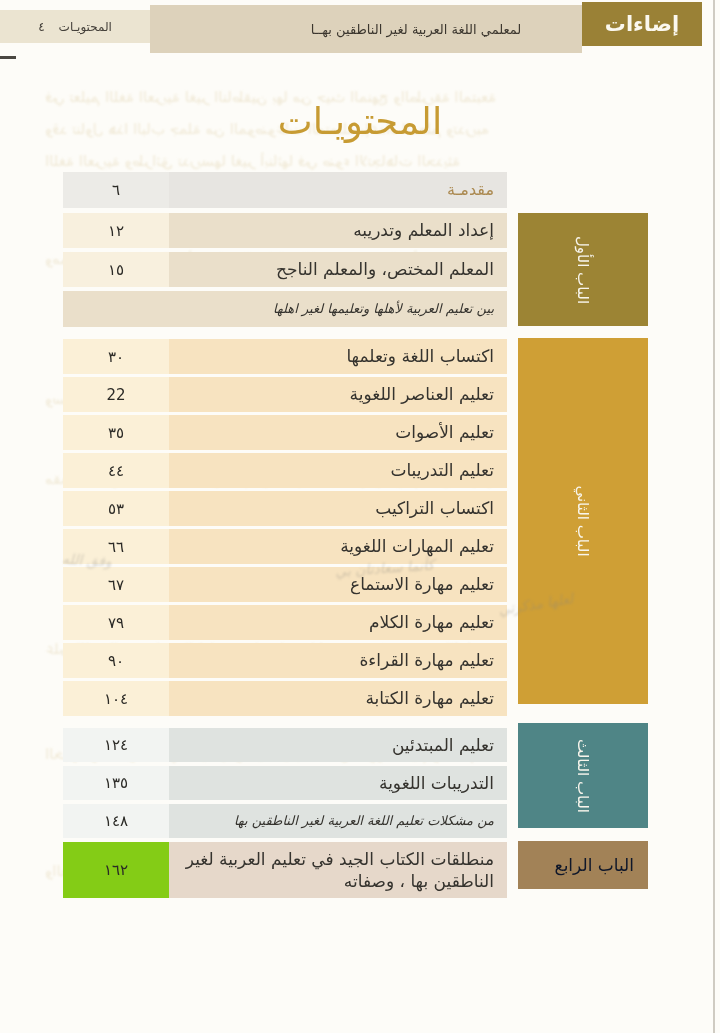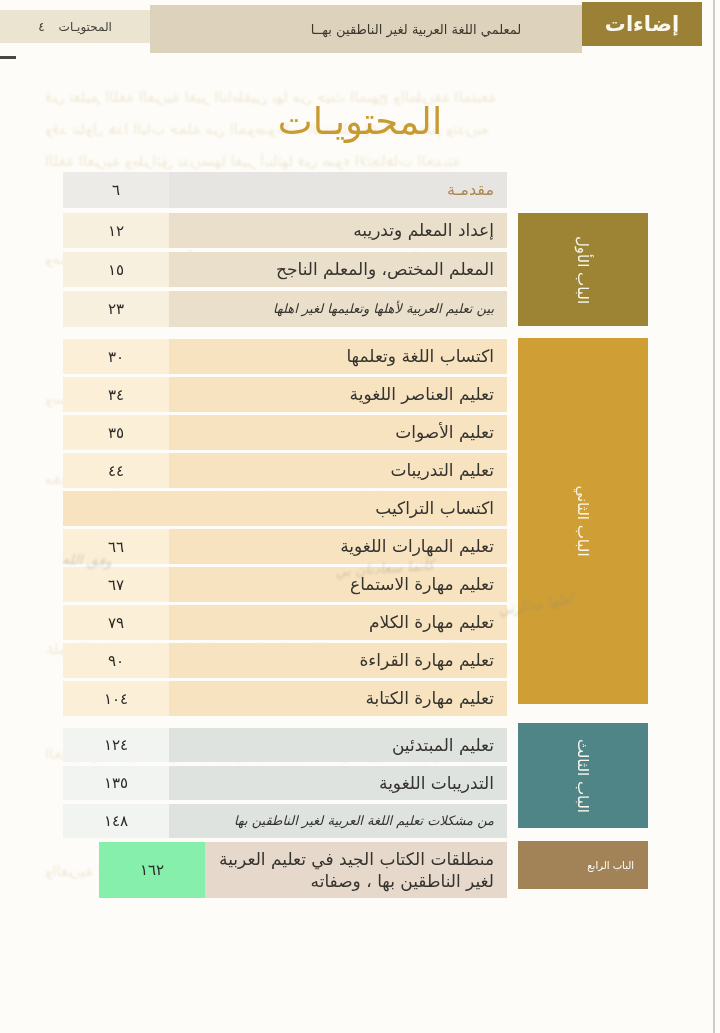--- a/index.html
+++ b/index.html
@@ -53,36 +53,36 @@
   .h56{height:56px;}
   
   .r0 .num{background:#ecebe7;}
   .r0 .cell{background:#e7e5e1;color:#ab8950;font-size:16px;}
   .s1 .num{background:#f8f0de;}
   .s1 .cell{background:#eadfca;}
   .s2 .num{background:#fbf0d7;}
   .s2 .cell{background:#f7e3c0;}
   .s3 .num{background:#f2f4f2;}
   .s3 .cell{background:#dfe3e0;}
-  .s4 .num{background:#86efac;margin-left:36px;}
+  .s4 .num{background:#84cc16;}
   .s4 .cell{background:#e6d8ca;}
   
   .bar{position:absolute;left:518px;width:130px;z-index:2;}
   .bar1{top:213px;height:113px;background:#9c8434;}
   .bar2{top:338px;height:366px;background:#cf9f35;}
   .bar3{top:723px;height:105px;background:#4f8586;}
   .bar4{top:841px;height:48px;background:#a28257;
         display:flex;align-items:center;justify-content:flex-end;
         padding-right:14px;box-sizing:border-box;}
   .bar-label-v{
     position:absolute;top:50%;left:50%;
     transform:translate(-50%,-50%) rotate(90deg);
     white-space:nowrap;color:#f8f5ec;font-size:15px;letter-spacing:1px;direction:rtl;
   }
-  .bar-label-h{color:#ffffff;font-size:10px;direction:rtl;}
+  .bar-label-h{color:#0f172a;font-size:17px;direction:rtl;}
   
   .bleed{
     position:absolute;width:640px;left:45px;direction:rtl;text-align:right;
     color:#e6dabb;font-size:15px;filter:blur(1.2px);opacity:.55;
     transform:scaleX(-1);white-space:nowrap;overflow:hidden;z-index:1;
   }
   .scribble{
     position:absolute;color:#8a867e;font-size:14px;font-style:italic;
     filter:blur(0.8px);opacity:.33;direction:rtl;white-space:nowrap;z-index:3;
   }
@@ -143,41 +143,41 @@
 
     <div class="row s1 gap4">
       <div class="num">١٢</div>
       <div class="cell">إعداد المعلم وتدريبه</div>
     </div>
     <div class="row s1 gap4">
       <div class="num">١٥</div>
       <div class="cell">المعلم المختص، والمعلم الناجح</div>
     </div>
     <div class="row s1 small h36 gap12">
-      <div class="num">٢٣</div>
       <div class="cell">بين تعليم العربية لأهلها وتعليمها لغير اهلها</div>
     </div>
 
     <div class="row s2">
       <div class="num">٣٠</div>
       <div class="cell">اكتساب اللغة وتعلمها</div>
     </div>
     <div class="row s2">
-      <div class="num">٣٤</div>
+      <div class="num">22</div>
       <div class="cell">تعليم العناصر اللغوية</div>
     </div>
     <div class="row s2">
       <div class="num">٣٥</div>
       <div class="cell">تعليم الأصوات</div>
     </div>
     <div class="row s2">
       <div class="num">٤٤</div>
       <div class="cell">تعليم التدريبات</div>
     </div>
     <div class="row s2">
+      <div class="num">٥٣</div>
       <div class="cell">اكتساب التراكيب</div>
     </div>
     <div class="row s2">
       <div class="num">٦٦</div>
       <div class="cell">تعليم المهارات اللغوية</div>
     </div>
     <div class="row s2">
       <div class="num">٦٧</div>
       <div class="cell">تعليم مهارة الاستماع</div>
     </div>

